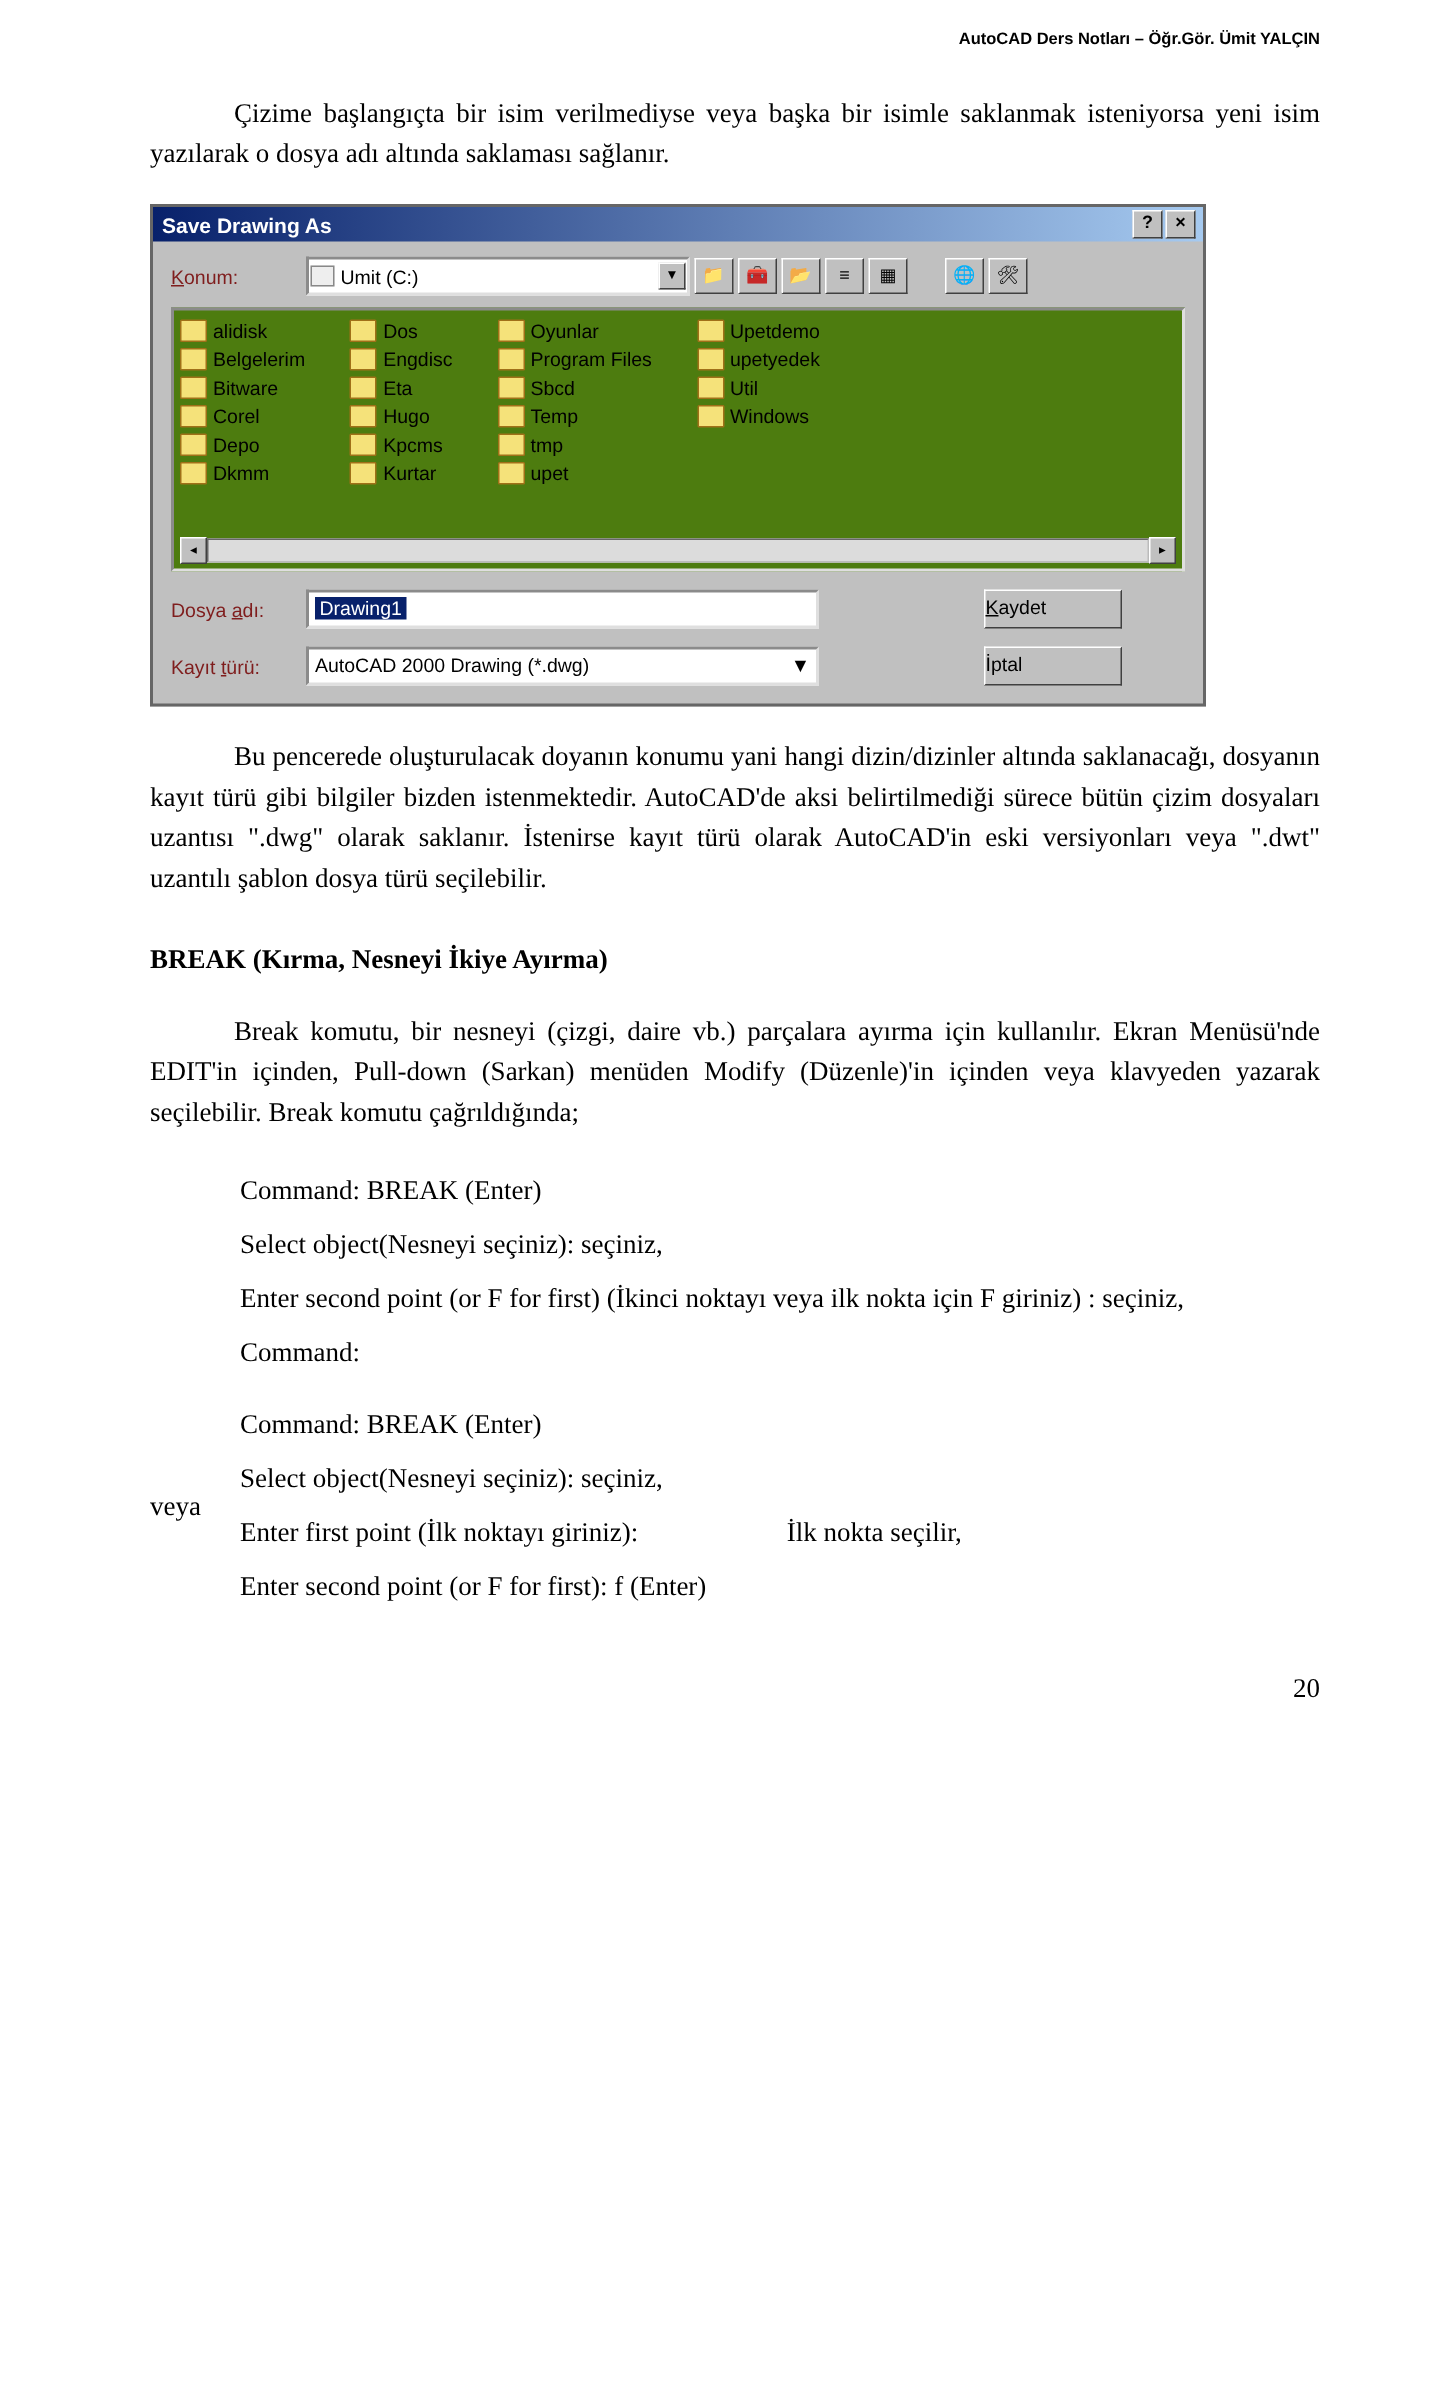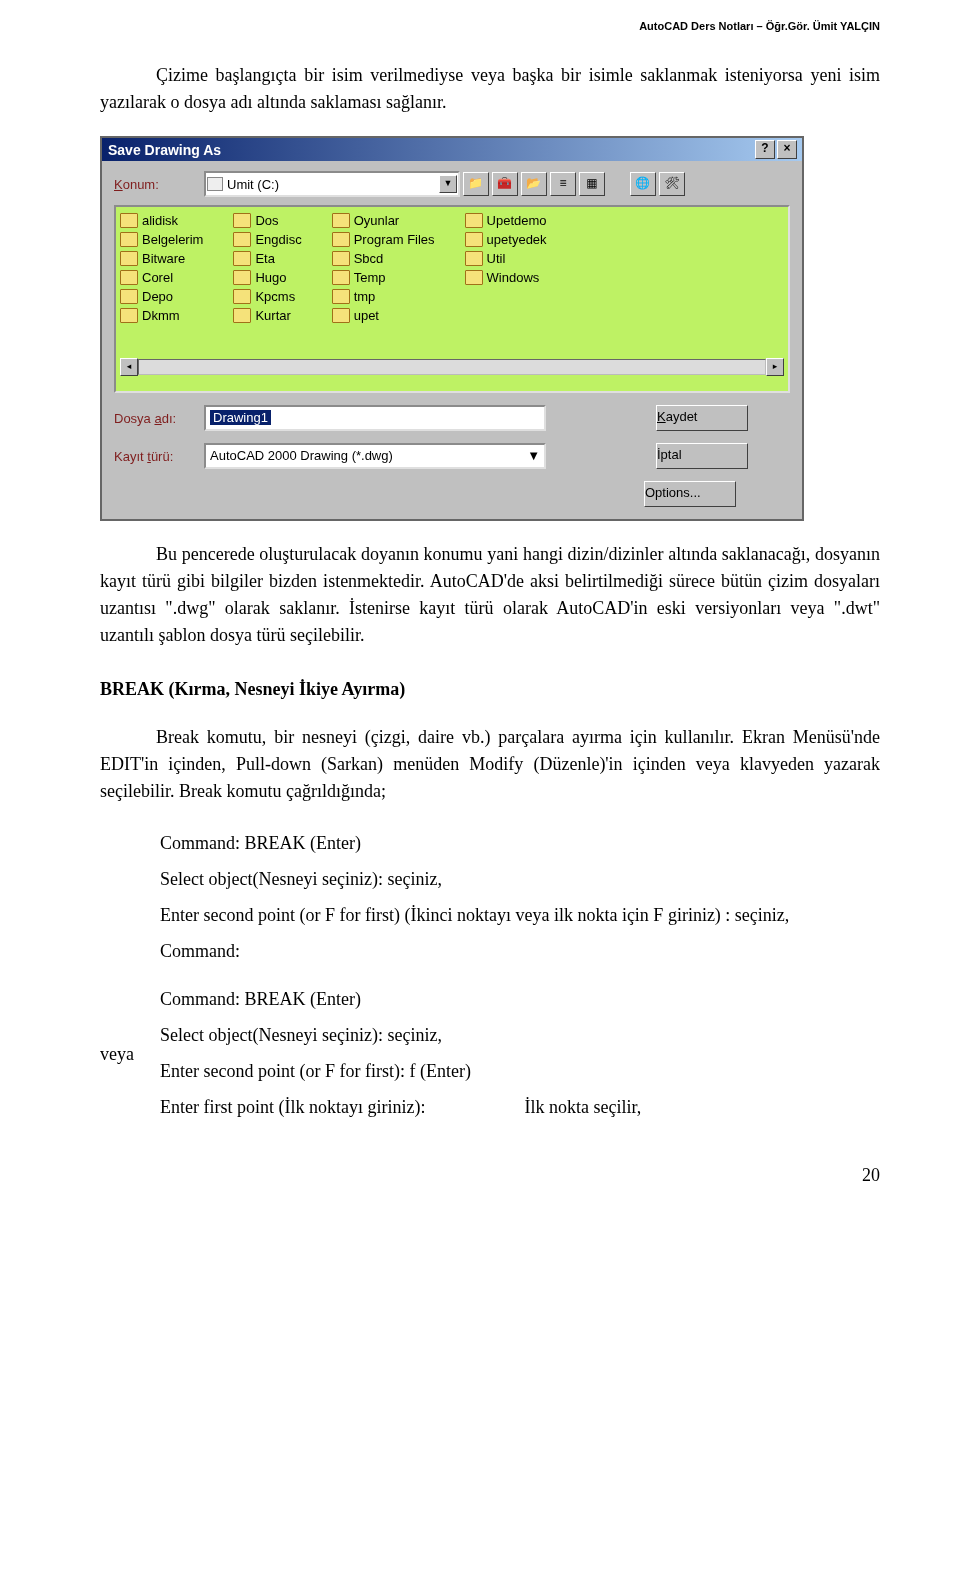--- a/index.html
+++ b/index.html
@@ -70,22 +70,22 @@
     width:16px; height:16px; background:#c0c0c0; margin-left:auto;
     border:1px solid #fff; border-right-color:#404040; border-bottom-color:#404040;
     font-size:9px; text-align:center; line-height:14px;
   }
   .ticon {
     width:24px; height:22px; background:#c0c0c0;
     border:1px solid #fff; border-right-color:#404040; border-bottom-color:#404040;
     margin-left:3px; text-align:center; line-height:20px; font-size:12px;
   }
   .filebox {
-    background:#bef264; border:2px inset #dfdfdf; margin-top:8px;
-    padding: 6px 4px 16px 4px;
+    background:#4d7c0f; border:2px inset #dfdfdf; margin-top:8px;
+    padding: 6px 4px 4px 4px;
   }
   .filecols {
     display:flex; gap: 30px; height: 140px;
   }
   .filecol { display:flex; flex-direction:column; gap: 4px; }
   .fitem { display:flex; align-items:center; gap:4px; white-space:nowrap; }
   .foldericon {
     width:16px; height:13px; background:#f5e27a; border:1px solid #a07018;
     border-radius: 1px;
   }
@@ -278,25 +278,20 @@
       </div>
       <div class="winbtn"><u>K</u>aydet</div>
     </div>
     <div class="formrow">
       <span class="lbl">Kayıt <u>t</u>ürü:</span>
       <div class="tinput" style="display:flex;align-items:center;">
         <span>AutoCAD 2000 Drawing (*.dwg)</span>
         <span class="arrow" style="margin-left:auto;">▼</span>
       </div>
       <div class="winbtn">İptal</div>
-    </div>
-    <div class="formrow">
-      <span class="lbl"></span>
-      <div style="width:330px;"></div>
-      <div class="winbtn">Options...</div>
     </div>
   </div>
 </div>
 
 <p class="para indent">Bu pencerede oluşturulacak doyanın konumu yani hangi dizin/dizinler altında saklanacağı, dosyanın kayıt türü gibi bilgiler bizden istenmektedir. AutoCAD'de aksi belirtilmediği sürece bütün çizim dosyaları uzantısı ".dwg" olarak saklanır. İstenirse kayıt türü olarak AutoCAD'in eski versiyonları veya ".dwt" uzantılı şablon dosya türü seçilebilir.</p>
 
 <div class="heading">BREAK (Kırma, Nesneyi İkiye Ayırma)</div>
 
 <p class="para indent">Break komutu, bir nesneyi (çizgi, daire vb.) parçalara ayırma için kullanılır. Ekran Menüsü'nde EDIT'in içinden, Pull-down (Sarkan) menüden Modify (Düzenle)'in içinden veya klavyeden yazarak seçilebilir. Break komutu çağrıldığında;</p>
 
@@ -305,24 +300,24 @@
     <span class="veya">veya</span>
   </div>
   <div class="cmdblock" style="margin-left:0;">
     <div>Command: BREAK (Enter)</div>
     <div>Select object(Nesneyi seçiniz): seçiniz,</div>
     <div>Enter second point (or F for first) (İkinci noktayı veya ilk nokta için F giriniz) : seçiniz,</div>
     <div>Command:</div>
     <div style="height:12px;"></div>
     <div>Command: BREAK (Enter)</div>
     <div>Select object(Nesneyi seçiniz): seçiniz,</div>
-    <div>Enter second point (or F for first): f  (Enter)</div>
     <div>
       <span>Enter first point (İlk noktayı giriniz):</span>
       <span style="display:inline-block; width:90px;"></span>
       <span>İlk nokta seçilir,</span>
     </div>
+    <div>Enter second point (or F for first): f  (Enter)</div>
   </div>
 </div>
 
 <div class="footer">20</div>
 
 </div>
 
 </body></html>

